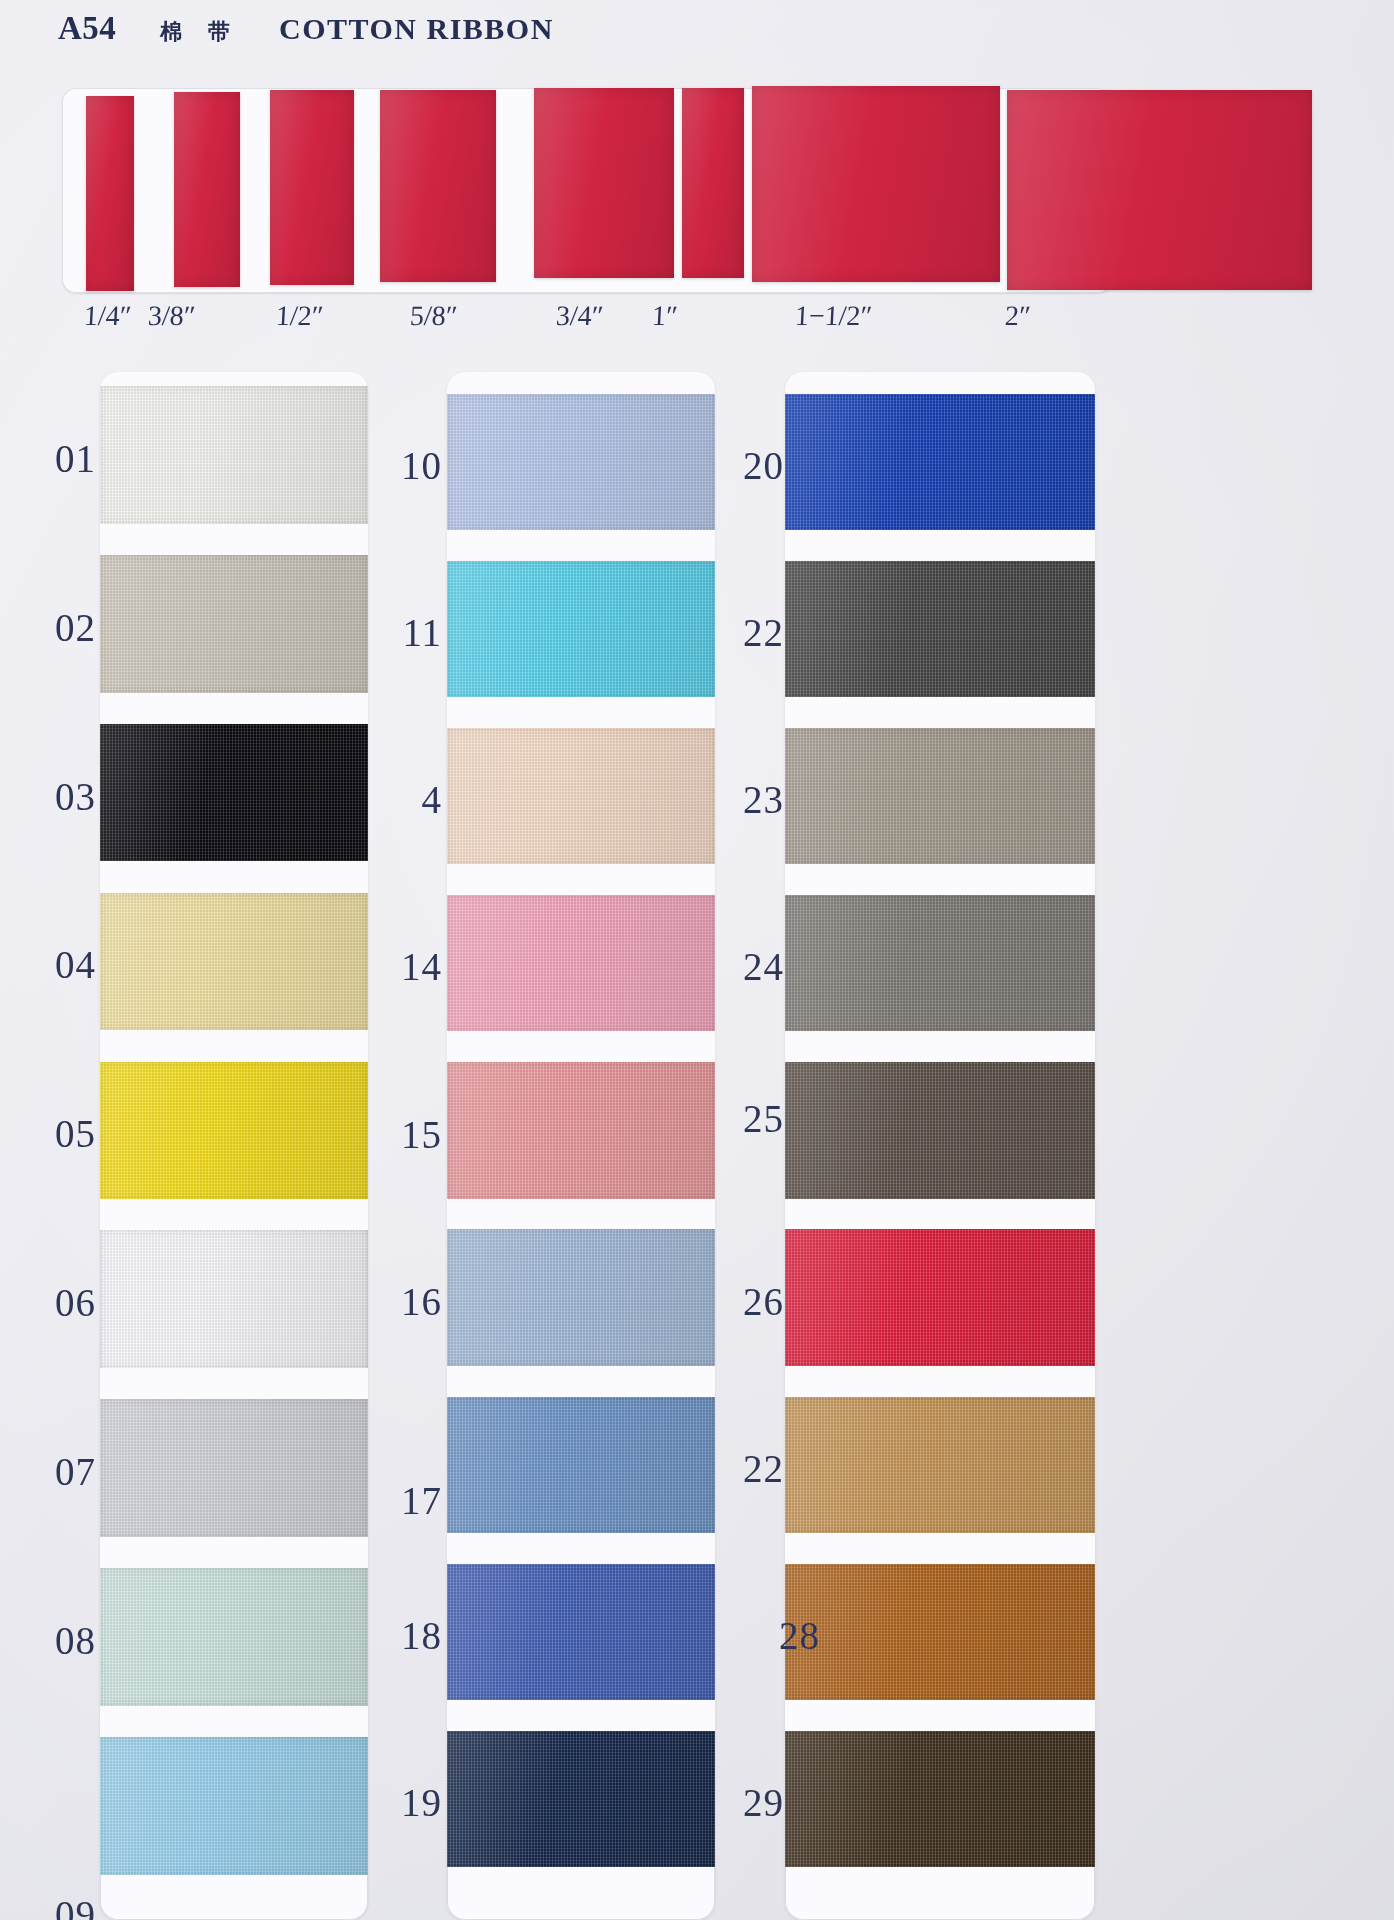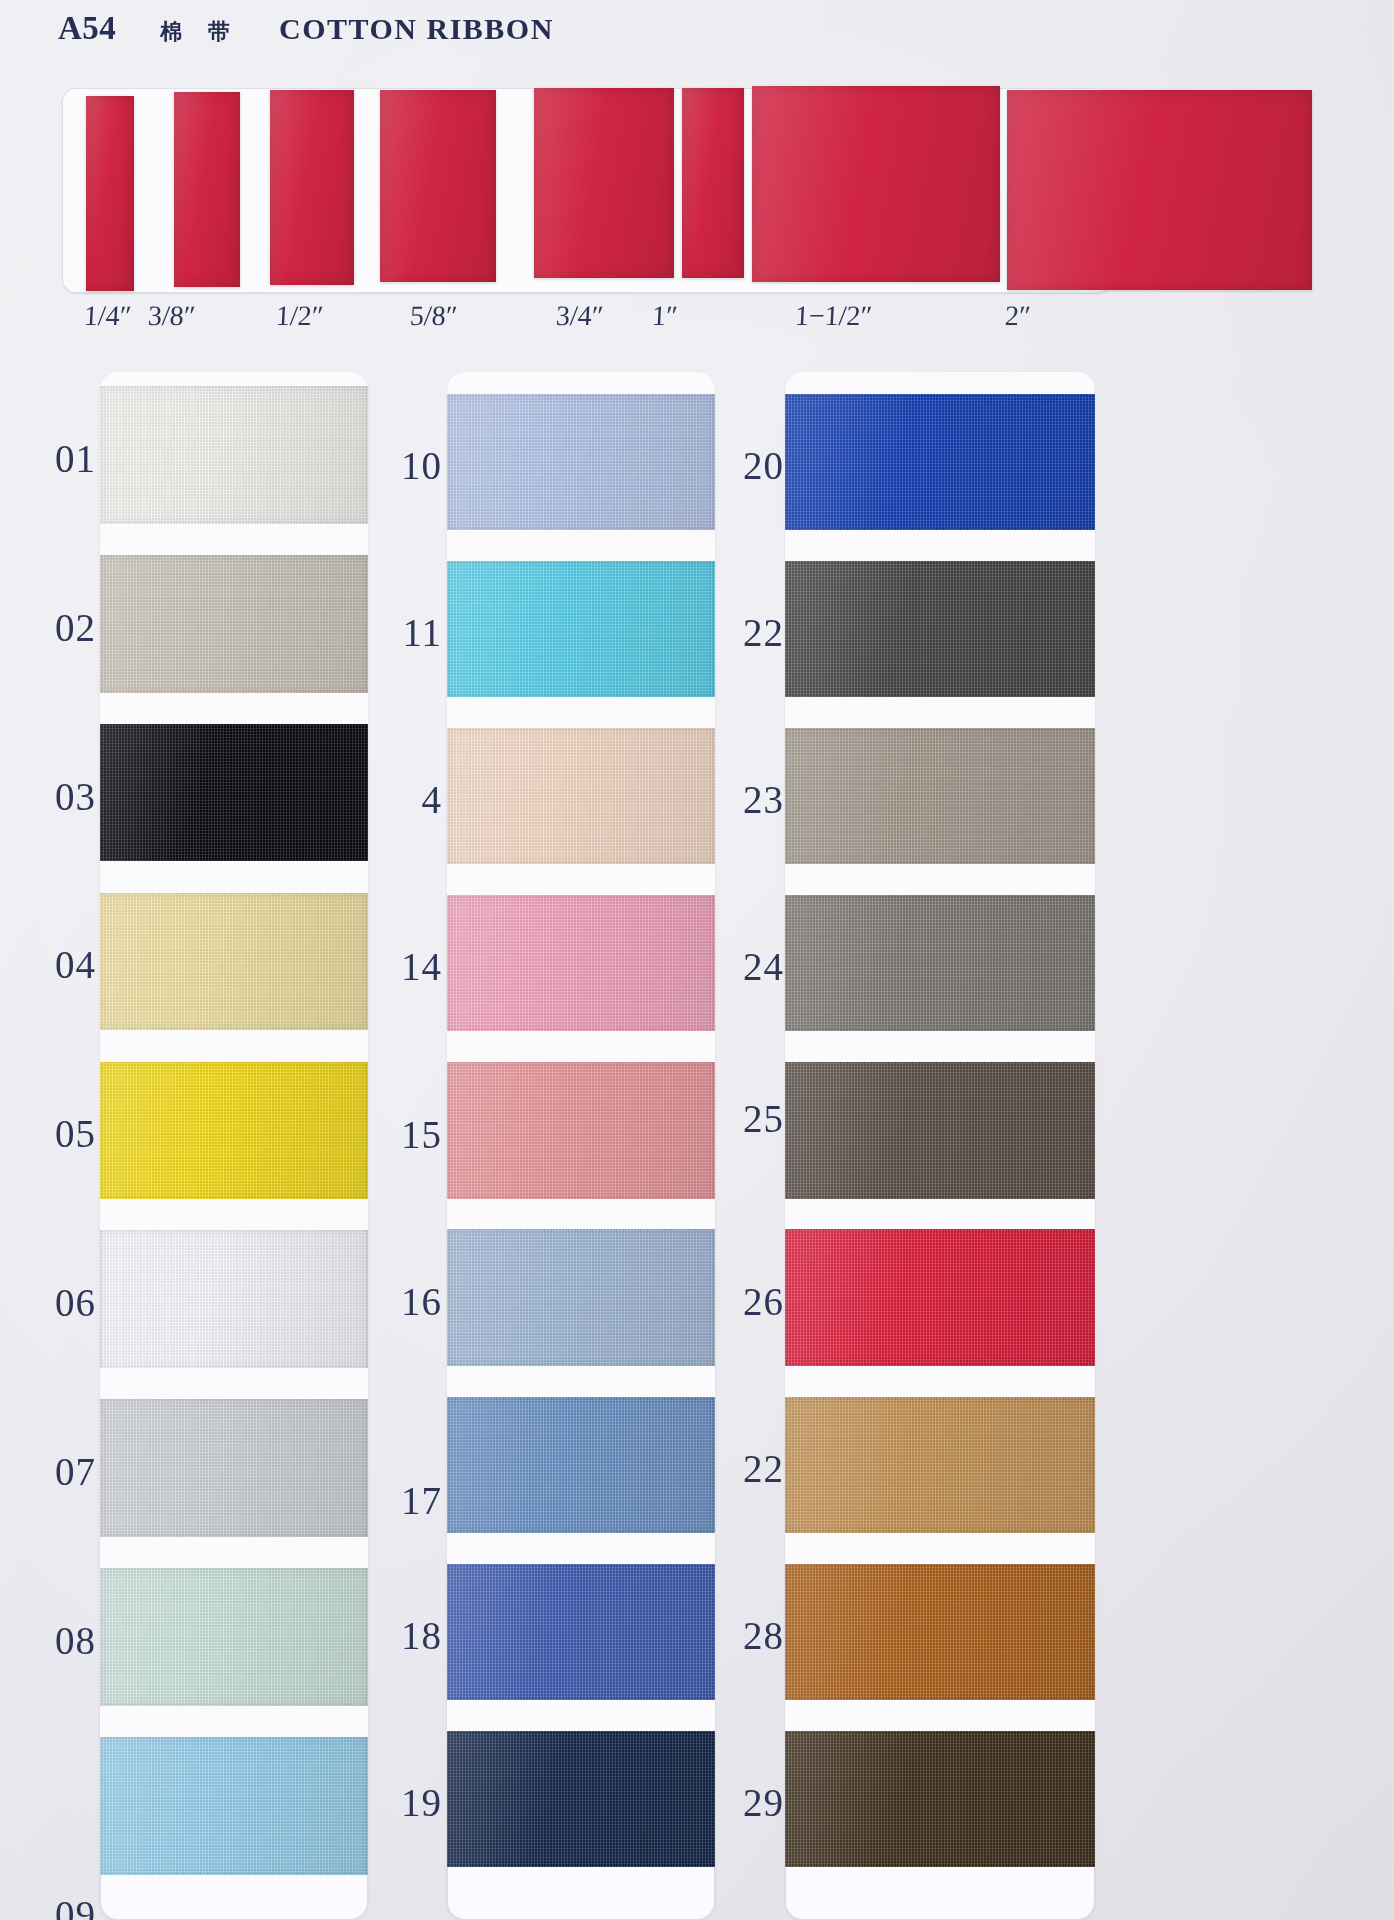--- a/index.html
+++ b/index.html
@@ -279,15 +279,15 @@
     <div class="idx" style="left: 398px; width: 44px; top: 1445.76px; margin-top: 32px;">17</div>
     <div class="idx" style="left: 398px; width: 44px; top: 1612.88px;">18</div>
     <div class="idx" style="left: 398px; width: 44px; top: 1779.99px;">19</div>
     <div class="idx" style="left: 740px; width: 44px; top: 443.098px;">20</div>
     <div class="idx" style="left: 740px; width: 44px; top: 610.209px;">22</div>
     <div class="idx" style="left: 740px; width: 44px; top: 777.32px;">23</div>
     <div class="idx" style="left: 740px; width: 44px; top: 944.431px;">24</div>
     <div class="idx" style="left: 740px; width: 44px; top: 1096px; text-align: right;">25</div>
     <div class="idx" style="left: 740px; width: 44px; top: 1278.65px;">26</div>
     <div class="idx" style="left: 740px; width: 44px; top: 1445.76px;">22</div>
-    <div class="idx" style="left: 740px; width: 44px; top: 1612.88px;">28</div>
+    <div class="idx" style="left: 776px; width: 44px; top: 1612.88px;">28</div>
     <div class="idx" style="left: 740px; width: 44px; top: 1779.99px;">29</div>
   </div>
 
 </body></html>

